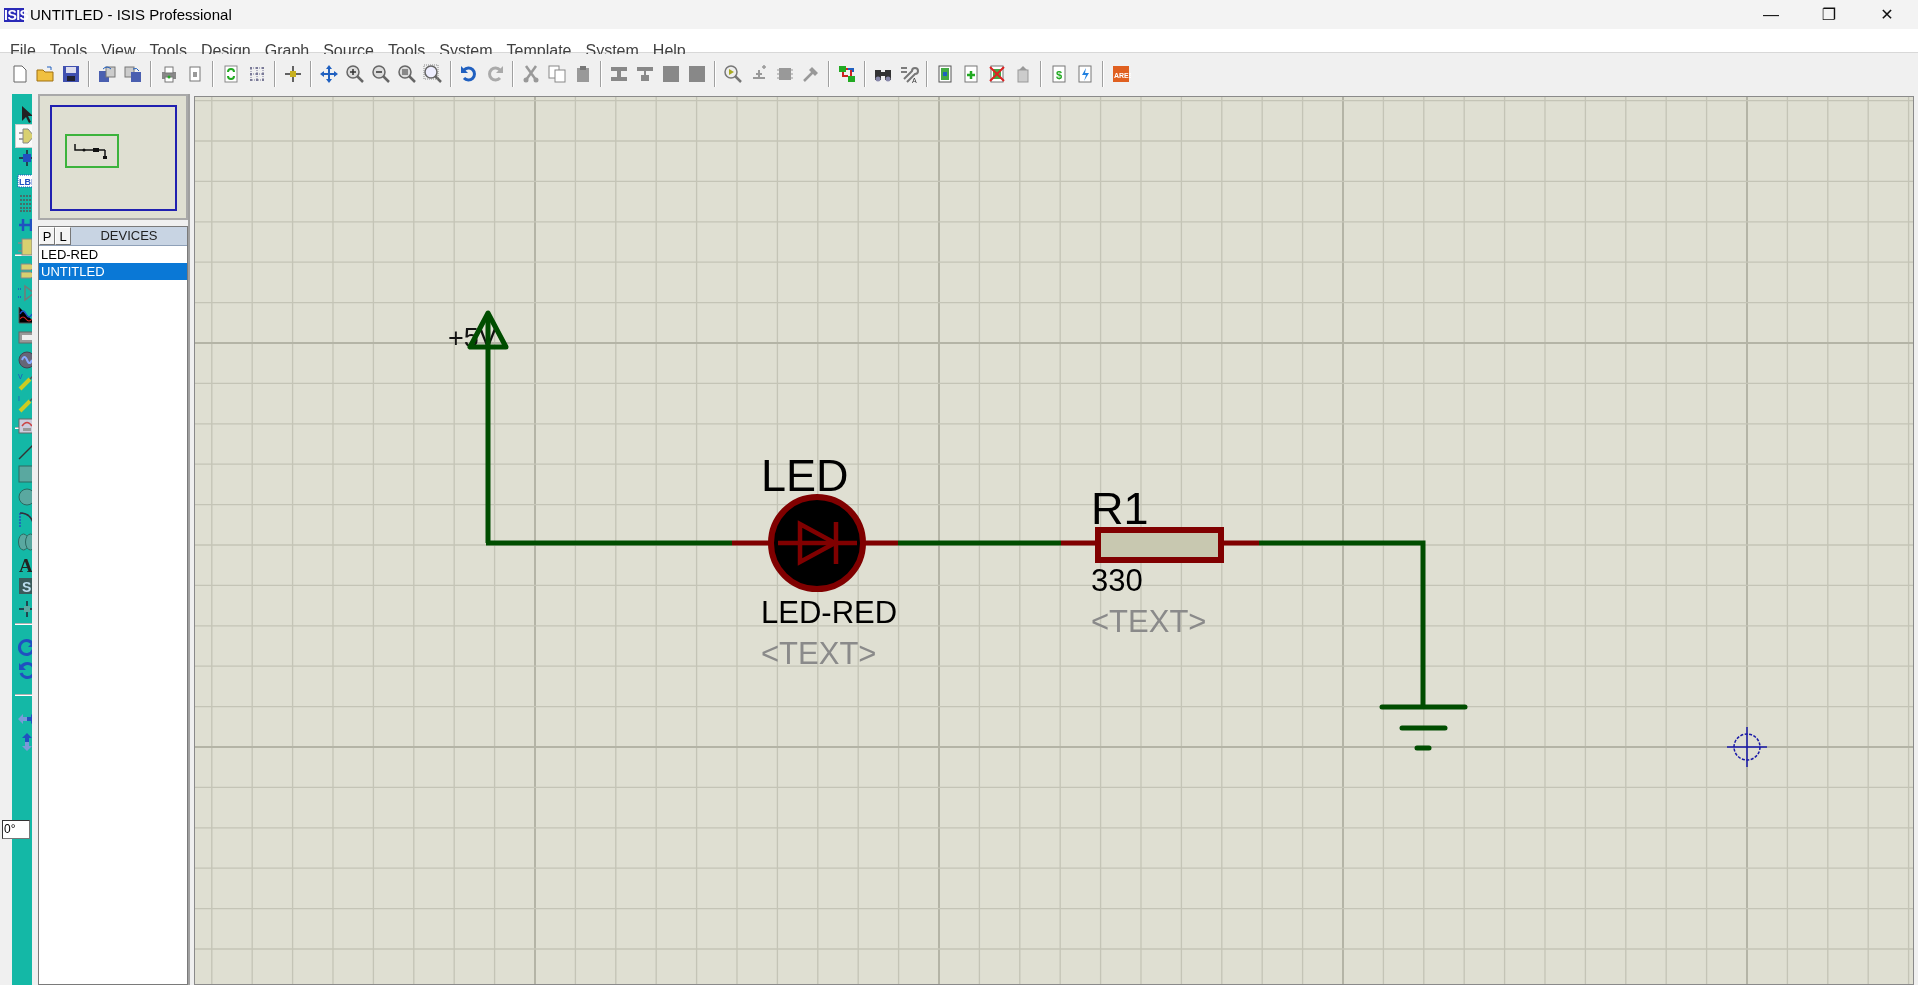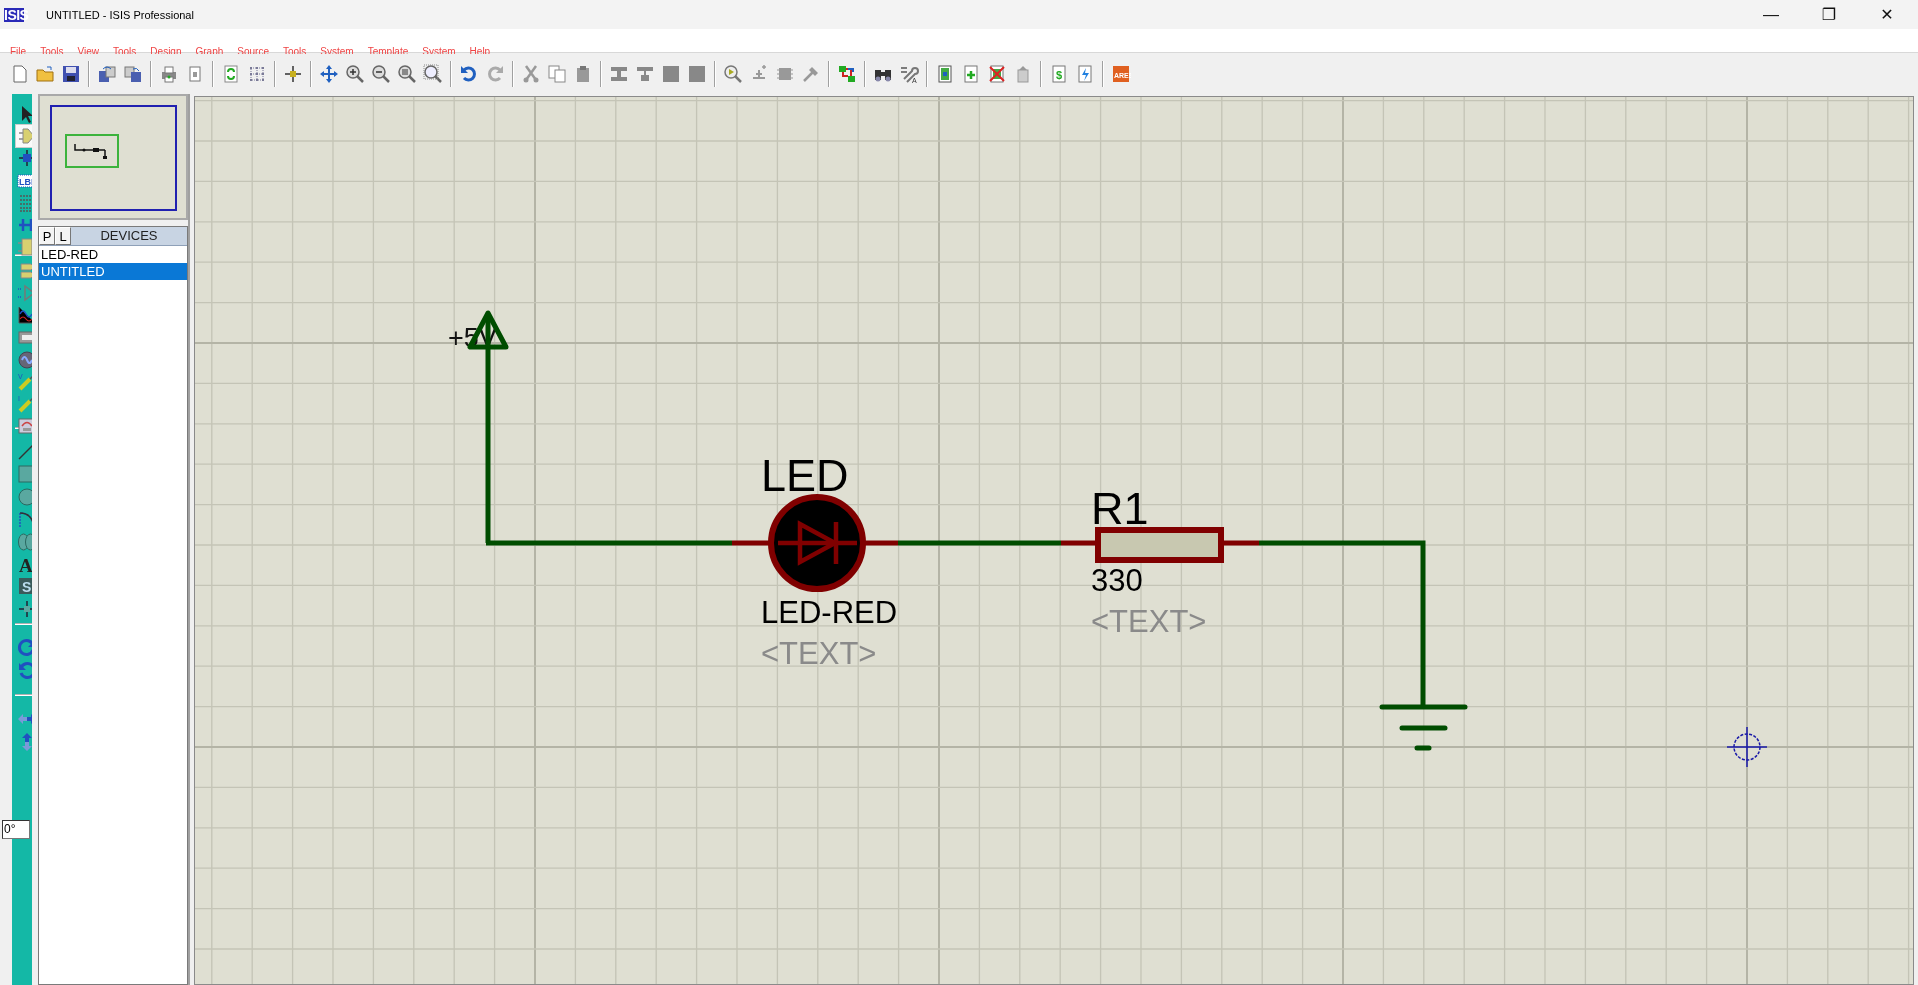--- a/index.html
+++ b/index.html
@@ -1,22 +1,22 @@
 <!DOCTYPE html>
 <html><head>
 <meta charset="utf-8">
 <style>
   * { box-sizing: border-box; margin: 0; padding: 0; }
   html, body { width: 1918px; height: 985px; overflow: hidden; background: #f0f0f0; font-family: "Liberation Sans", "DejaVu Sans", sans-serif; }
   #titlebar { position: absolute; left: 0; top: 0; width: 1918px; height: 29px; background: #f3f3f3; display: flex; align-items: center; }
   #app-logo { width: 20px; height: 14px; margin-left: 4px; background: #2a2ab8; color: #fff; font-size: 14px; font-weight: bold; line-height: 14px; text-align: center; letter-spacing: -0.5px; }
-  #title-text { margin-left: 22px; font-size: 11px; color: #000; }
+  #title-text { margin-left: 6px; font-size: 15px; color: #000; }
   .winbtn { position: absolute; top: 0; width: 58px; height: 29px; display: flex; align-items: center; justify-content: center; font-size: 16px; color: #111; }
   #menubar { position: absolute; left: 0; top: 29px; width: 1918px; height: 24px; background: #ffffff; border-bottom: 1px solid #d8d8d8; display: flex; align-items: center; padding-left: 4px; }
-  .menu-item { font-size: 10px; padding: 0 8px 0 6px; color: #ef4444; cursor: default; margin-top: 21px; }
+  .menu-item { font-size: 16px; padding: 0 8px 0 6px; color: #404040; cursor: default; margin-top: 21px; }
   #toolbar { position: absolute; left: 0; top: 54px; width: 1918px; height: 40px; background: #f0f0f0; display: flex; align-items: center; padding-left: 6px; }
   .tb-sep { width: 2px; height: 26px; border-left: 1px solid #a0a0a0; border-right: 1px solid #fff; margin: 0 4px; }
   .tb-btn { width: 26px; height: 26px; display: flex; align-items: center; justify-content: center; }
   .tb-btn svg { width: 20px; height: 20px; }
   #lefttools { position: absolute; left: 12px; top: 94px; width: 32px; height: 891px; background: #14b8a6; }
   .lt-btn { position: absolute; left: 3px; width: 24px; height: 24px; display: flex; align-items: center; justify-content: center; }
   .lt-btn svg { width: 20px; height: 20px; }
   .lt-sep { position: absolute; left: 3px; width: 26px; height: 2px; border-top: 1px solid #b0b0b0; border-bottom: 1px solid #fff; }
   #angle-box { position: absolute; left: 2px; top: 820px; width: 28px; height: 19px; background: #fff; border: 1px solid #777; border-top-color: #333; border-left-color: #333; font-size: 12px; padding-left: 1px; line-height: 17px; }
   #sidepanel { position: absolute; left: 32px; top: 94px; width: 158px; height: 891px; background: #f0f0f0; border-right: 2px solid #a0a0a0; }

